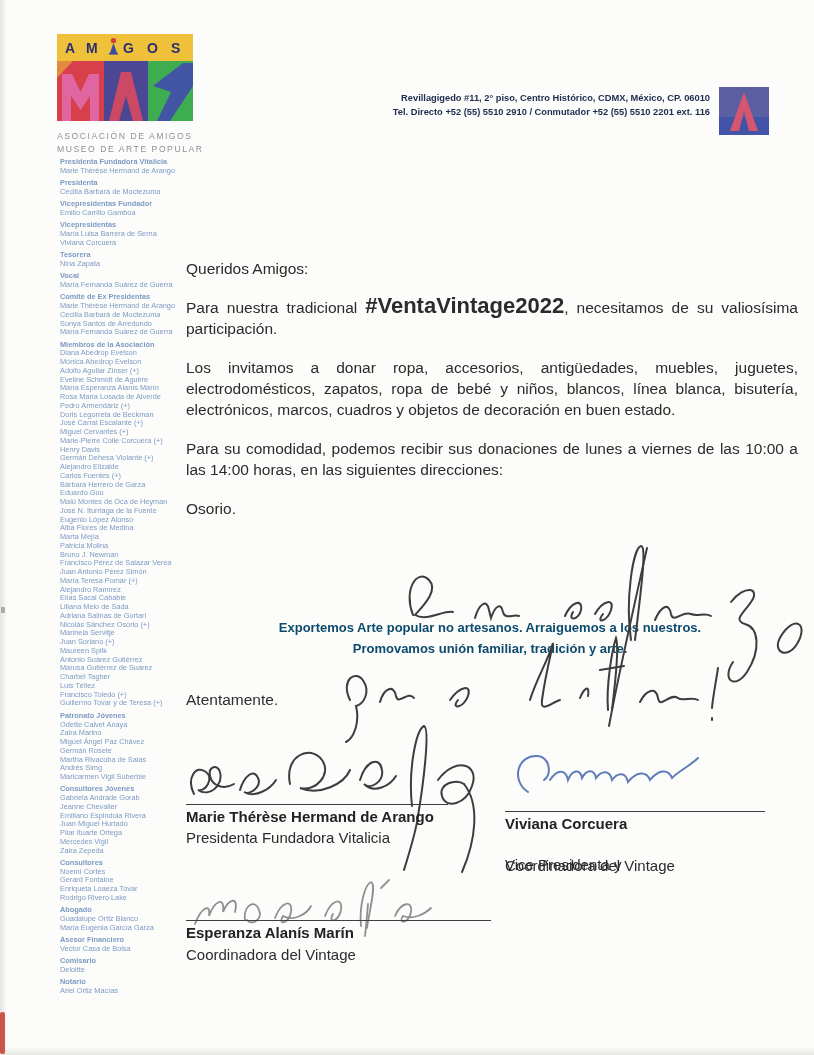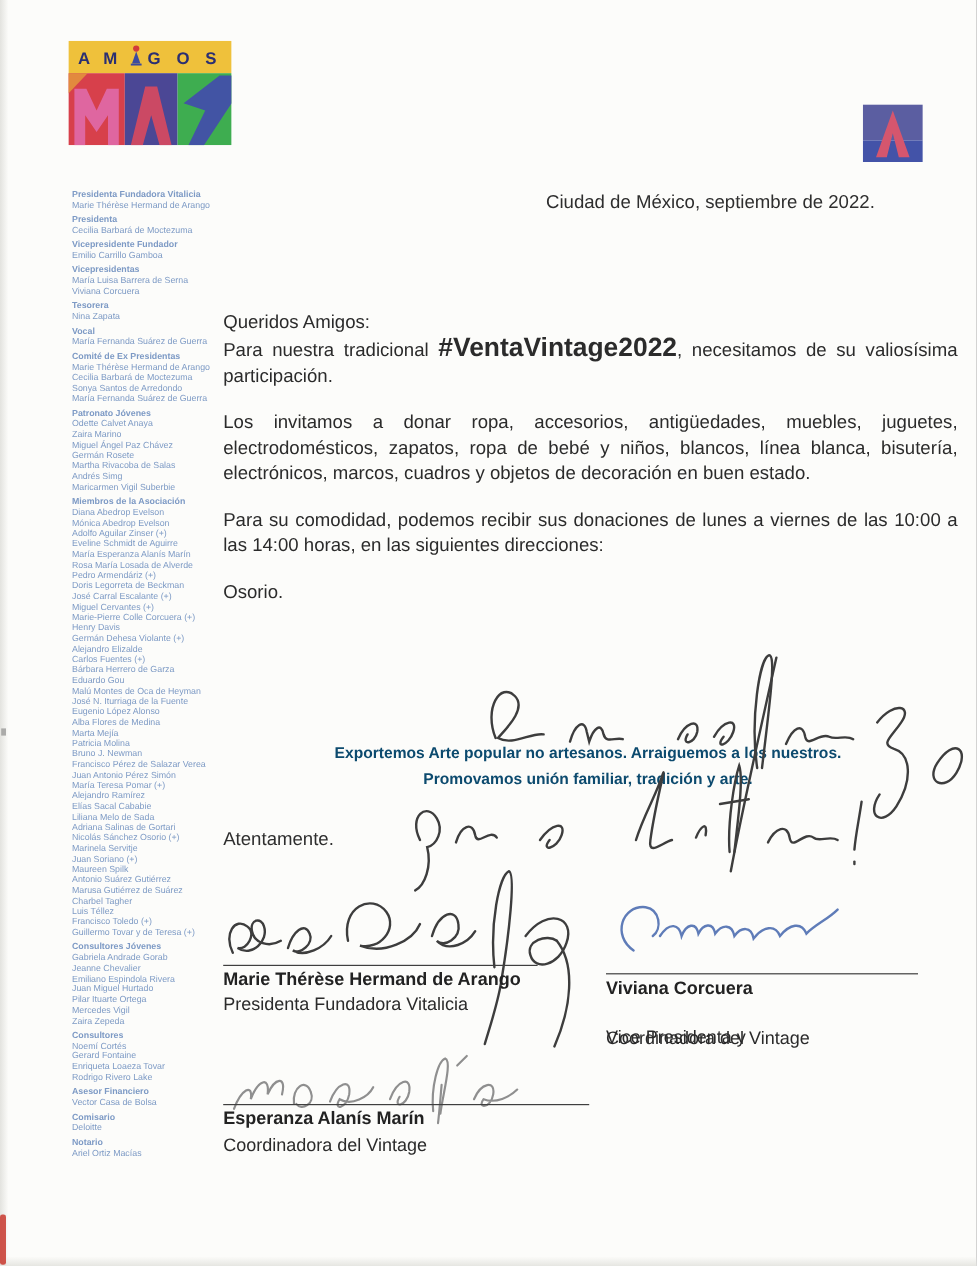--- a/index.html
+++ b/index.html
@@ -82,33 +82,37 @@
       <rect x="0" y="27" width="47" height="60" fill="#d7404b"></rect>
       <polygon points="0,27 16,27 0,44" fill="#e28a3e"></polygon>
       <polygon points="5,87 5,40 15,40 23.5,58 32,40 42,40 42,87 33,87 33,62 23.5,76 14,62 14,87" fill="#df66a0"></polygon>
 
       <rect x="47" y="27" width="44" height="60" fill="#4b4795"></rect>
       <polygon points="52,87 64,38 74,38 86,87 76,87 69,62 62,87" fill="#cb4964"></polygon>
 
       <rect x="91" y="27" width="45" height="60" fill="#3ead50"></rect>
       <polygon points="96,52 126,29 136,29 136,52 113,87 100,87 114,58" fill="#4254a4"></polygon>
     </svg>
+    <div class="logo-org">
+      <div>ASOCIACIÓN DE AMIGOS</div>
+      <div>MUSEO DE ARTE POPULAR</div>
+    </div>
   </div>
 
   <div class="sidebar">
       <div class="sb-section">
         <div class="sb-title">Presidenta Fundadora Vitalicia</div>
         <div class="sb-name">Marie Thérèse Hermand de Arango</div>
       </div>
       <div class="sb-section">
         <div class="sb-title">Presidenta</div>
         <div class="sb-name">Cecilia Barbará de Moctezuma</div>
       </div>
       <div class="sb-section">
-        <div class="sb-title">Vicepresidente Fundador</div>
+        <div class="sb-title">Vicepresidentas Fundador</div>
         <div class="sb-name">Emilio Carrillo Gamboa</div>
       </div>
       <div class="sb-section">
         <div class="sb-title">Vicepresidentas</div>
         <div class="sb-name">María Luisa Barrera de Serna</div>
         <div class="sb-name">Viviana Corcuera</div>
       </div>
       <div class="sb-section">
         <div class="sb-title">Tesorera</div>
         <div class="sb-name">Nina Zapata</div>
@@ -116,30 +120,20 @@
       <div class="sb-section">
         <div class="sb-title">Vocal</div>
         <div class="sb-name">María Fernanda Suárez de Guerra</div>
       </div>
       <div class="sb-section">
         <div class="sb-title">Comité de Ex Presidentas</div>
         <div class="sb-name">Marie Thérèse Hermand de Arango</div>
         <div class="sb-name">Cecilia Barbará de Moctezuma</div>
         <div class="sb-name">Sonya Santos de Arredondo</div>
         <div class="sb-name">María Fernanda Suárez de Guerra</div>
-      </div>
-      <div class="sb-section">
-        <div class="sb-title">Patronato Jóvenes</div>
-        <div class="sb-name">Odette Calvet Anaya</div>
-        <div class="sb-name">Zaira Marino</div>
-        <div class="sb-name">Miguel Ángel Paz Chávez</div>
-        <div class="sb-name">Germán Rosete</div>
-        <div class="sb-name">Martha Rivacoba de Salas</div>
-        <div class="sb-name">Andrés Simg</div>
-        <div class="sb-name">Maricarmen Vigil Suberbie</div>
       </div>
       <div class="sb-section">
         <div class="sb-title">Miembros de la Asociación</div>
         <div class="sb-name">Diana Abedrop Evelson</div>
         <div class="sb-name">Mónica Abedrop Evelson</div>
         <div class="sb-name">Adolfo Aguilar Zinser (+)</div>
         <div class="sb-name">Eveline Schmidt de Aguirre</div>
         <div class="sb-name">María Esperanza Alanís Marín</div>
         <div class="sb-name">Rosa María Losada de Alverde</div>
         <div class="sb-name">Pedro Armendáriz (+)</div>
@@ -172,61 +166,79 @@
         <div class="sb-name">Juan Soriano (+)</div>
         <div class="sb-name">Maureen Spilk</div>
         <div class="sb-name">Antonio Suárez Gutiérrez</div>
         <div class="sb-name">Marusa Gutiérrez de Suárez</div>
         <div class="sb-name">Charbel Tagher</div>
         <div class="sb-name">Luis Téllez</div>
         <div class="sb-name">Francisco Toledo (+)</div>
         <div class="sb-name">Guillermo Tovar y de Teresa (+)</div>
       </div>
       <div class="sb-section">
+        <div class="sb-title">Patronato Jóvenes</div>
+        <div class="sb-name">Odette Calvet Anaya</div>
+        <div class="sb-name">Zaira Marino</div>
+        <div class="sb-name">Miguel Ángel Paz Chávez</div>
+        <div class="sb-name">Germán Rosete</div>
+        <div class="sb-name">Martha Rivacoba de Salas</div>
+        <div class="sb-name">Andrés Simg</div>
+        <div class="sb-name">Maricarmen Vigil Suberbie</div>
+      </div>
+      <div class="sb-section">
         <div class="sb-title">Consultores Jóvenes</div>
         <div class="sb-name">Gabriela Andrade Gorab</div>
         <div class="sb-name">Jeanne Chevalier</div>
         <div class="sb-name">Emiliano Espindola Rivera</div>
         <div class="sb-name">Juan Miguel Hurtado</div>
         <div class="sb-name">Pilar Ituarte Ortega</div>
         <div class="sb-name">Mercedes Vigil</div>
         <div class="sb-name">Zaira Zepeda</div>
       </div>
       <div class="sb-section">
         <div class="sb-title">Consultores</div>
         <div class="sb-name">Noemí Cortés</div>
         <div class="sb-name">Gerard Fontaine</div>
         <div class="sb-name">Enriqueta Loaeza Tovar</div>
         <div class="sb-name">Rodrigo Rivero Lake</div>
       </div>
       <div class="sb-section">
+        <div class="sb-title">Abogado</div>
+        <div class="sb-name">Guadalupe Ortiz Blanco</div>
+        <div class="sb-name">María Eugenia García Garza</div>
+      </div>
+      <div class="sb-section">
         <div class="sb-title">Asesor Financiero</div>
         <div class="sb-name">Vector Casa de Bolsa</div>
       </div>
       <div class="sb-section">
         <div class="sb-title">Comisario</div>
         <div class="sb-name">Deloitte</div>
       </div>
       <div class="sb-section">
         <div class="sb-title">Notario</div>
         <div class="sb-name">Ariel Ortiz Macías</div>
       </div>
     </div>
 
+  <div class="hdr-address">
+    <div>Revillagigedo #11, 2° piso, Centro Histórico, CDMX, México, CP. 06010</div>
+    <div>Tel. Directo +52 (55) 5510 2910  /  Conmutador +52 (55) 5510 2201 ext. 116</div>
+  </div>
 
   <svg class="mini-logo" width="50" height="48" viewBox="0 0 50 48">
     <rect x="0" y="0" width="50" height="30" fill="#5b5ea1"></rect>
     <rect x="0" y="30" width="50" height="18" fill="#4353a8"></rect>
     <polygon points="25,5 39,44 30,44 25,24 20,44 11,44" fill="#d5566e"></polygon>
   </svg>
 
-  <div class="date-line">Ciudad de México, septiembre de 2022.</div>
 
   <div class="main">
-    <div class="para no-just" style="margin-bottom:0;">
+    <div class="para no-just" style="margin-bottom:16px;">
       <span>Queridos Amigos:</span>
     </div>
     <div class="para">
       <span>Para nuestra tradicional </span><span class="hashtag">#VentaVintage2022</span><span>, necesitamos de su valiosísima participación.</span>
     </div>
     <div class="para">Los invitamos a donar ropa, accesorios, antigüedades, muebles, juguetes, electrodomésticos, zapatos, ropa de bebé y niños, blancos, línea blanca, bisutería, electrónicos, marcos, cuadros y objetos de decoración en buen estado.</div>
     <div class="para">Para su comodidad, podemos recibir sus donaciones de lunes a viernes de las 10:00 a las 14:00 horas, en las siguientes direcciones:</div>
     <div class="para no-just" style="margin-top:2px;">Osorio.</div>
   </div>
 

